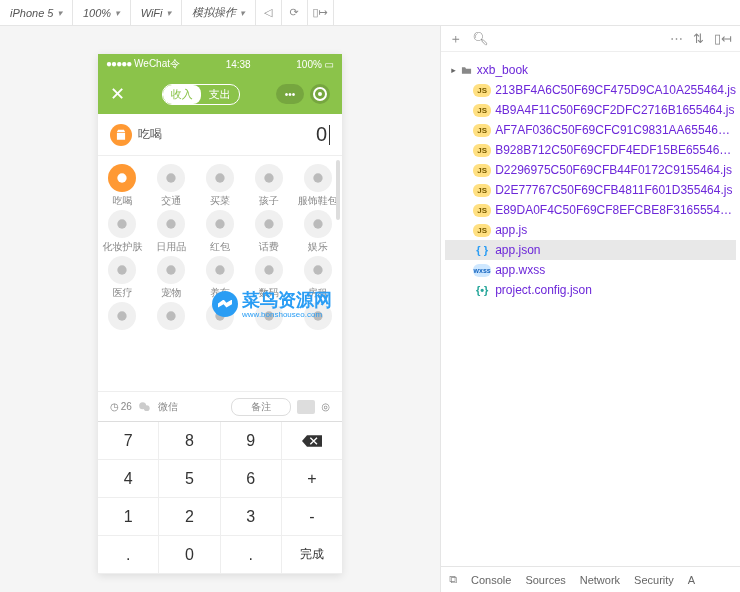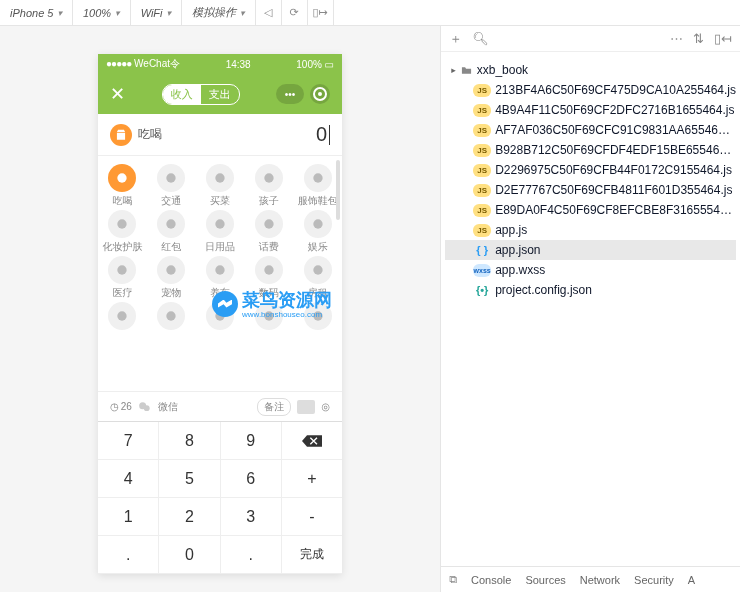--- a/index.html
+++ b/index.html
@@ -17,21 +17,21 @@
 .left { width: 468px; background: #f5f5f5; display: flex; justify-content: center; padding-top: 28px; }
 .right { flex: 1; border-left: 1px solid #e5e5e5; display: flex; flex-direction: column; }
 
 
 .phone { width: 244px; height: 520px; background: #fff; box-shadow: 0 2px 8px rgba(0,0,0,.1); display: flex; flex-direction: column; position: relative; }
 .status-bar { height: 20px; background: #8bc34a; display: flex; align-items: center; justify-content: space-between; padding: 0 8px; font-size: 10px; color: #fff; }
 .status-bar .dots { letter-spacing: -1px; }
 .nav-bar { height: 40px; background: #8bc34a; display: flex; align-items: center; justify-content: space-between; padding: 0 12px; }
 .close-x { color: #fff; font-size: 18px; font-weight: 300; cursor: pointer; }
 .toggle-pill { display: flex; border: 1px solid #fff; border-radius: 10px; overflow: hidden; font-size: 11px; }
-.toggle-pill span { padding: 2px 8px; cursor: pointer; }
+.toggle-pill span { padding: 2px 8px; cursor: pointer; border-radius: 8px; }
 .toggle-pill .active { background: #fff; color: #8bc34a; }
 .toggle-pill .inactive { color: #fff; }
 .nav-right { display: flex; gap: 6px; align-items: center; }
 .dots-btn { width: 28px; height: 20px; border-radius: 10px; background: rgba(0,0,0,.15); color: #fff; display: flex; align-items: center; justify-content: center; font-size: 10px; cursor: pointer; }
 .target-btn { width: 20px; height: 20px; border-radius: 10px; background: rgba(0,0,0,.15); color: #fff; display: flex; align-items: center; justify-content: center; cursor: pointer; }
 .target-btn::before { content: ""; width: 10px; height: 10px; border: 2px solid #fff; border-radius: 50%; }
 .target-btn::after { content: ""; position: absolute; width: 4px; height: 4px; background: #fff; border-radius: 50%; }
 
 .amount-row { height: 42px; display: flex; align-items: center; padding: 0 12px; border-bottom: 1px solid #eee; }
 .cat-badge { width: 22px; height: 22px; border-radius: 50%; background: #ff9933; display: flex; align-items: center; justify-content: center; margin-right: 6px; }
@@ -52,21 +52,21 @@
 .watermark { position: absolute; left: 212px; top: 288px; display: flex; align-items: center; gap: 4px; pointer-events: none; }
 .wm-icon { width: 26px; height: 26px; border-radius: 50%; background: #2a9df4; display: flex; align-items: center; justify-content: center; }
 .wm-icon::before { content: ""; width: 14px; height: 8px; background: #fff; clip-path: polygon(0 50%, 40% 0, 60% 40%, 100% 0, 100% 60%, 60% 100%, 40% 60%, 0 100%); }
 .wm-text { font-size: 18px; font-weight: 600; color: #2a9df4; }
 .wm-sub { font-size: 8px; color: #2a9df4; margin-top: -2px; }
 
 .extra-row { height: 30px; display: flex; align-items: center; padding: 0 12px; border-top: 1px solid #eee; gap: 6px; font-size: 10px; color: #888; }
 .extra-row .date { display: flex; align-items: center; gap: 2px; }
 .extra-row .wx-ico { width: 14px; height: 14px; }
 .extra-row .spacer { flex: 1; }
-.remark-btn { border: 1px solid #ddd; border-radius: 8px; padding: 1px 6px; cursor: pointer; }
+.remark-btn { border: 1px solid #ddd; border-radius: 8px; padding: 1px 19px; cursor: pointer; }
 .sq-btn { width: 18px; height: 14px; background: #ddd; border-radius: 2px; cursor: pointer; }
 
 .keypad { border-top: 1px solid #ddd; }
 .kp-row { display: flex; height: 38px; }
 .kp-key { flex: 1; display: flex; align-items: center; justify-content: center; font-size: 16px; color: #333; border-right: 1px solid #eee; border-bottom: 1px solid #eee; cursor: pointer; }
 .kp-key:last-child { border-right: none; }
 .kp-key.sm { font-size: 12px; }
 .kp-key.del svg { width: 20px; height: 14px; }
 
 
@@ -75,21 +75,21 @@
 .panel-top .sp { flex: 1; }
 .file-tree { padding: 8px 4px; font-size: 12px; flex: 1; overflow: auto; }
 .tree-row { display: flex; align-items: center; height: 20px; padding-left: 6px; cursor: pointer; gap: 4px; }
 .tree-row.indent { padding-left: 28px; }
 .tree-row.sel { background: #e8e8e8; }
 .file-badge { width: 18px; height: 13px; border-radius: 6px; font-size: 8px; font-weight: 600; display: flex; align-items: center; justify-content: center; }
 .badge-js { background: #ffe082; color: #7a5c00; }
 .badge-json { color: #2a9df4; font-size: 11px; font-weight: 700; }
 .badge-wxss { background: #cfe8ff; color: #1565c0; font-size: 7px; }
 .badge-config { color: #26a69a; font-size: 11px; }
-.tree-label { color: #0f172a; white-space: nowrap; overflow: hidden; text-overflow: ellipsis; }
+.tree-label { color: #6d28d9; white-space: nowrap; overflow: hidden; text-overflow: ellipsis; }
 .folder-row { display: flex; align-items: center; gap: 4px; padding-left: 6px; height: 20px; cursor: pointer; }
 .folder-row .arrow { font-size: 9px; color: #666; }
 .folder-row svg { width: 13px; height: 11px; fill: #888; }
 
 .bottom-tabs { height: 26px; border-top: 1px solid #e5e5e5; display: flex; align-items: center; padding: 0 8px; gap: 14px; font-size: 11px; color: #666; }
 .bottom-tabs .ico { color: #888; cursor: pointer; }
 </style>
 </head>
 <body>
 
@@ -199,29 +199,29 @@
                 </svg>
               </div>
               <div class="cat-text">化妆护肤</div>
             </div>
             <div class="cat-cell">
               <div class="cat-ico">
                 <svg viewBox="0 0 24 24">
                   <circle cx="12" cy="12" r="7"></circle>
                 </svg>
               </div>
+              <div class="cat-text">日用品</div>
+            </div>
+            <div class="cat-cell">
+              <div class="cat-ico">
+                <svg viewBox="0 0 24 24">
+                  <circle cx="12" cy="12" r="7"></circle>
+                </svg>
+              </div>
               <div class="cat-text">红包</div>
-            </div>
-            <div class="cat-cell">
-              <div class="cat-ico">
-                <svg viewBox="0 0 24 24">
-                  <circle cx="12" cy="12" r="7"></circle>
-                </svg>
-              </div>
-              <div class="cat-text">日用品</div>
             </div>
             <div class="cat-cell">
               <div class="cat-ico">
                 <svg viewBox="0 0 24 24">
                   <circle cx="12" cy="12" r="7"></circle>
                 </svg>
               </div>
               <div class="cat-text">话费</div>
             </div>
             <div class="cat-cell">

